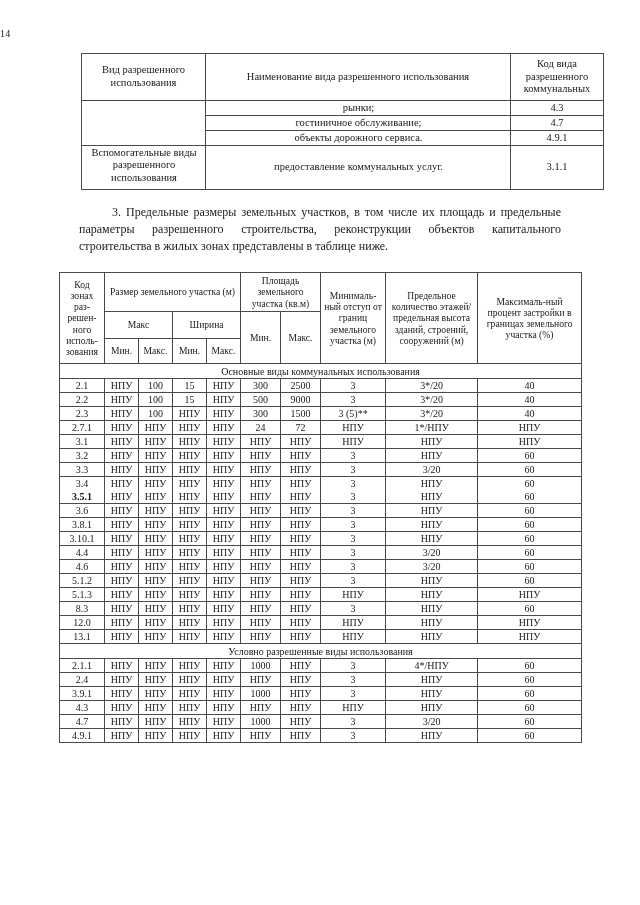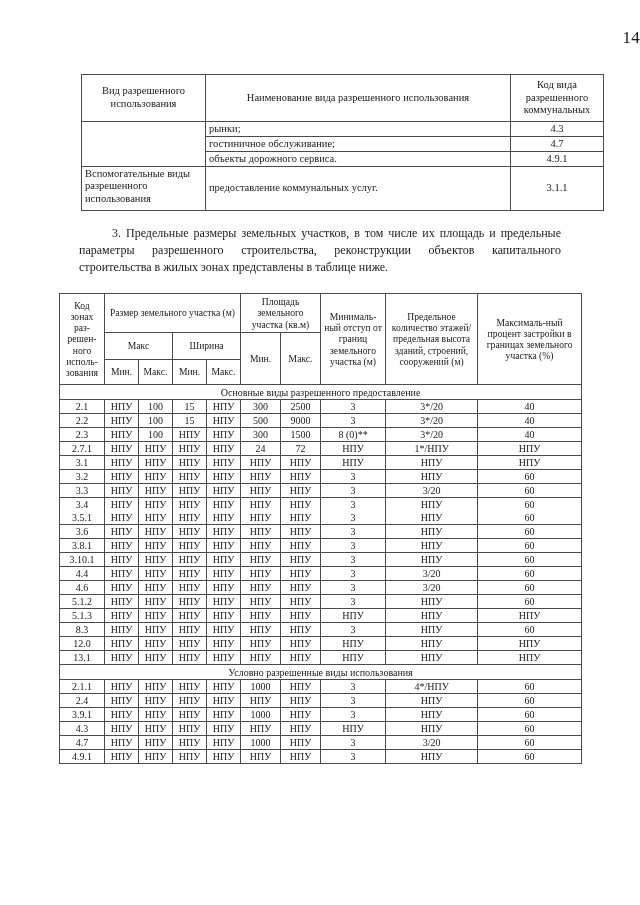--- a/index.html
+++ b/index.html
@@ -16,24 +16,24 @@
     overflow: hidden;
   }
   .page {
     width: 640px;
     height: 905px;
     position: relative;
     box-sizing: border-box;
     padding: 0;
   }
   .page-number {
-    text-align: right;
-    font-size: 17px;
+    text-align: left;
+    font-size: 10px;
     margin-top: 28px;
-    margin-bottom: 26px;
+    margin-bottom: 14px;
     letter-spacing: 0.2px;
   }
 
   
   table {
     border-collapse: collapse;
     table-layout: fixed;
     font-size: 10.5px;
     line-height: 1.18;
   }
@@ -56,21 +56,21 @@
   }
   #table-uses td {
     height: 14px;
   }
   #table-uses .hdr {
     font-size: 10.5px;
     padding: 2px 3px;
     line-height: 1.2;
   }
   #table-uses .left {
-    text-align: left;
+    text-align: center;
     padding-left: 3px;
   }
   #table-uses .tall {
     vertical-align: top;
     padding-top: 1px;
   }
 
   
   .para {
     width: 482px;
@@ -186,21 +186,21 @@
             <td class="hcell" rowspan="2">Мин.</td>
             <td class="hcell" rowspan="2">Макс.</td>
           </tr>
           <tr>
             <td class="hcell" style="height:22px">Мин.</td>
             <td class="hcell" style="height:22px">Макс.</td>
             <td class="hcell" style="height:22px">Мин.</td>
             <td class="hcell" style="height:22px">Макс.</td>
           </tr>
           <tr>
-            <td class="section" colspan="10">Основные виды разрешенного предоставление</td>
+            <td class="section" colspan="10">Основные виды коммунальных использования</td>
           </tr>
           <tr>
             <td class="code">2.1</td>
             <td class="val">НПУ</td>
             <td class="val">100</td>
             <td class="val">15</td>
             <td class="val">НПУ</td>
             <td class="val">300</td>
             <td class="val">2500</td>
             <td class="val">3</td>
@@ -220,21 +220,21 @@
             <td class="val">40</td>
           </tr>
           <tr>
             <td class="code">2.3</td>
             <td class="val">НПУ</td>
             <td class="val">100</td>
             <td class="val">НПУ</td>
             <td class="val">НПУ</td>
             <td class="val">300</td>
             <td class="val">1500</td>
-            <td class="val">8 (0)**</td>
+            <td class="val">3 (5)**</td>
             <td class="val">3*/20</td>
             <td class="val">40</td>
           </tr>
           <tr>
             <td class="code">2.7.1</td>
             <td class="val">НПУ</td>
             <td class="val">НПУ</td>
             <td class="val">НПУ</td>
             <td class="val">НПУ</td>
             <td class="val">24</td>
@@ -285,21 +285,21 @@
             <td class="val" style="border-bottom: none;">НПУ</td>
             <td class="val" style="border-bottom: none;">НПУ</td>
             <td class="val" style="border-bottom: none;">НПУ</td>
             <td class="val" style="border-bottom: none;">НПУ</td>
             <td class="val" style="border-bottom: none;">НПУ</td>
             <td class="val" style="border-bottom: none;">3</td>
             <td class="val" style="border-bottom: none;">НПУ</td>
             <td class="val" style="border-bottom: none;">60</td>
           </tr>
           <tr>
-            <td class="code" style="border-top: none;">3.5.1</td>
+            <td class="code" style="border-top: none; font-weight: bold;">3.5.1</td>
             <td class="val" style="border-top: none;">НПУ</td>
             <td class="val" style="border-top: none;">НПУ</td>
             <td class="val" style="border-top: none;">НПУ</td>
             <td class="val" style="border-top: none;">НПУ</td>
             <td class="val" style="border-top: none;">НПУ</td>
             <td class="val" style="border-top: none;">НПУ</td>
             <td class="val" style="border-top: none;">3</td>
             <td class="val" style="border-top: none;">НПУ</td>
             <td class="val" style="border-top: none;">60</td>
           </tr>

